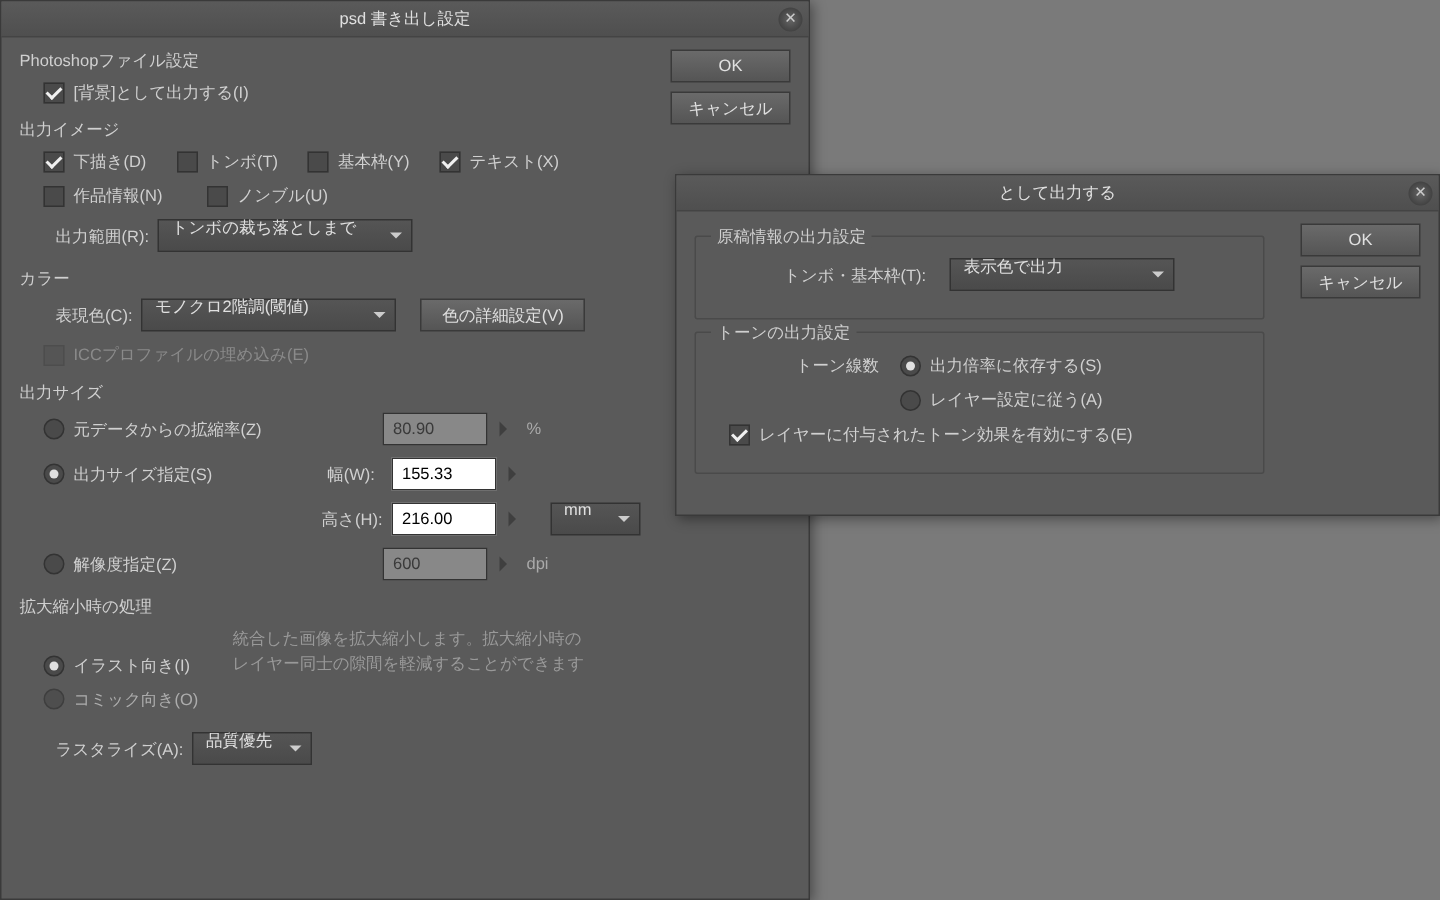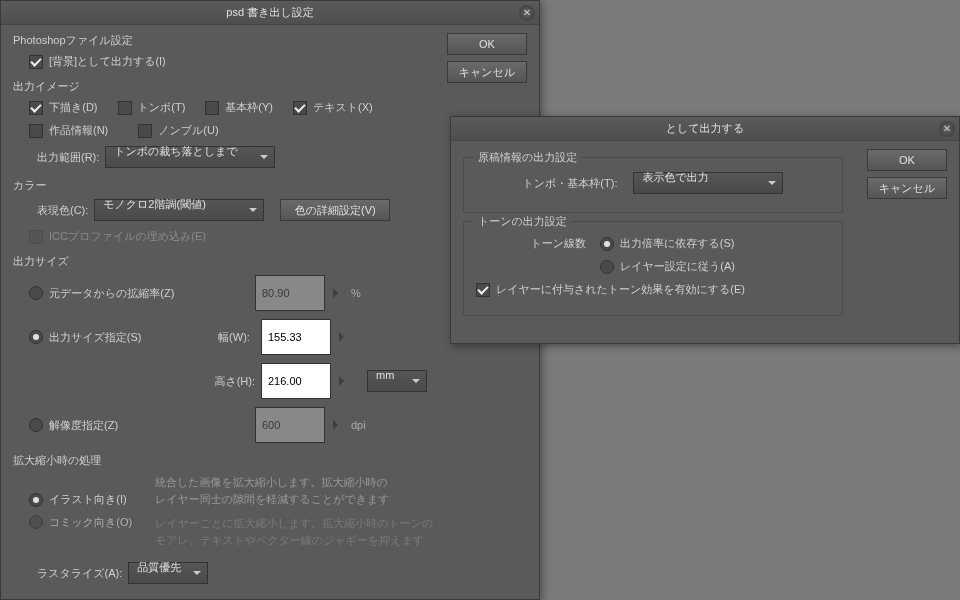--- a/index.html
+++ b/index.html
@@ -25,21 +25,21 @@
 .checkbox { width: 14px; height: 14px; background: #4a4a4a; border: 1px solid #333; display: inline-flex; align-items: center; justify-content: center; cursor: pointer; flex-shrink: 0; }
 .checkbox.checked::after { content: ""; width: 4px; height: 8px; border: solid #f0f0f0; border-width: 0 2px 2px 0; transform: rotate(45deg); margin-top: -2px; }
 .checkbox.disabled { opacity: 0.5; }
 
 .radio { width: 14px; height: 14px; border-radius: 50%; background: #4a4a4a; border: 1px solid #333; display: inline-flex; align-items: center; justify-content: center; cursor: pointer; flex-shrink: 0; }
 .radio.checked::after { content: ""; width: 6px; height: 6px; border-radius: 50%; background: #e0e0e0; }
 
 .select { background: linear-gradient(#555, #4a4a4a); border: 1px solid #333; height: 22px; display: inline-flex; align-items: center; padding: 0 22px 12px 8px; min-width: 140px; position: relative; cursor: pointer; color: #e0e0e0; }
 .select::after { content: ""; position: absolute; right: 6px; top: 8px; border: 4px solid transparent; border-top-color: #ccc; }
 
-.input { background: #fff; border: 1px solid #333; height: 36px; padding: 0 6px; color: #000; width: 70px; }
+.input { background: #fff; border: 1px solid #333; height: 22px; padding: 0 6px; color: #000; width: 70px; }
 
 .slider-btn { width: 14px; height: 22px; display: inline-flex; align-items: center; justify-content: center; cursor: pointer; opacity: 0.7; }
 .slider-btn::after { content: ""; border: 5px solid transparent; border-left-color: #333; }
 
 .dim-label { color: #aaa; }
 .unit-label { color: #aaa; width: 30px; }
 
 .fieldset { border: 1px solid #4a4a4a; border-radius: 2px; padding: 14px 12px 10px 12px; margin: 8px 0; position: relative; }
 .fieldset-legend { position: absolute; top: -8px; left: 10px; background: #5a5a5a; padding: 0 4px; color: #d0d0d0; }
 
@@ -150,22 +150,20 @@
     <div class="section-label" style="margin-top:10px">拡大縮小時の処理</div>
     <div class="row indent" style="align-items:flex-end">
       <span class="radio checked"></span>
       <span style="width:100px">イラスト向き(I)</span>
       <span class="desc-text" style="white-space:pre-line">統合した画像を拡大縮小します。拡大縮小時の
 レイヤー同士の隙間を軽減することができます</span>
     </div>
     <div class="row indent" style="align-items:flex-start;margin-top:6px;opacity:0.7">
       <span class="radio"></span>
       <span style="width:100px">コミック向き(O)</span>
-      <span class="desc-text" style="white-space:pre-line;color:#888">レイヤーごとに拡大縮小します。拡大縮小時のトーンの
-モアレ、テキストやベクター線のジャギーを抑えます</span>
     </div>
     <div class="row indent2" style="margin-top:14px">
       <span>ラスタライズ(A):</span>
       <div class="select" style="min-width:80px">
           <span>品質優先</span>
         </div>
     </div>
   </div>
 </div>
 
@@ -196,20 +194,20 @@
         <div class="row" style="margin-left:40px">
           <span style="width:70px;text-align:right;margin-right:8px">トーン線数</span>
           <span class="radio checked"></span>
           <span>出力倍率に依存する(S)</span>
         </div>
         <div class="row" style="margin-left:40px">
           <span style="width:70px;margin-right:8px"></span>
           <span class="radio"></span>
           <span>レイヤー設定に従う(A)</span>
         </div>
-        <div class="row" style="">
+        <div class="row" style="margin-left:10px">
           <span class="checkbox checked"></span>
           <span>レイヤーに付与されたトーン効果を有効にする(E)</span>
         </div>
       </div>
     </div>
   </div>
 </div>
 
 </body></html>

